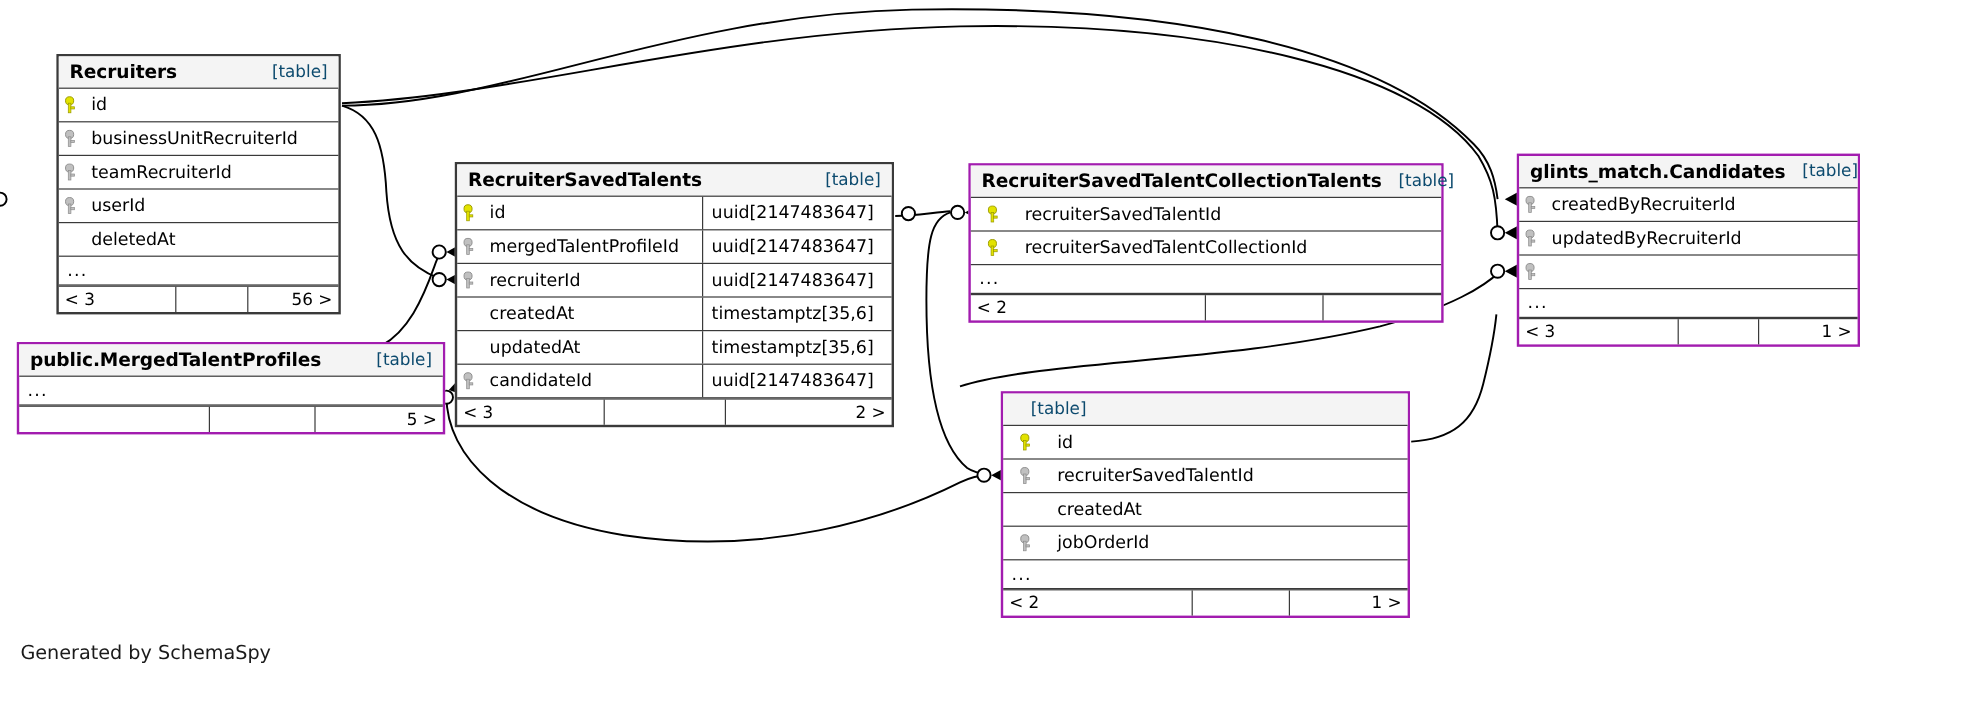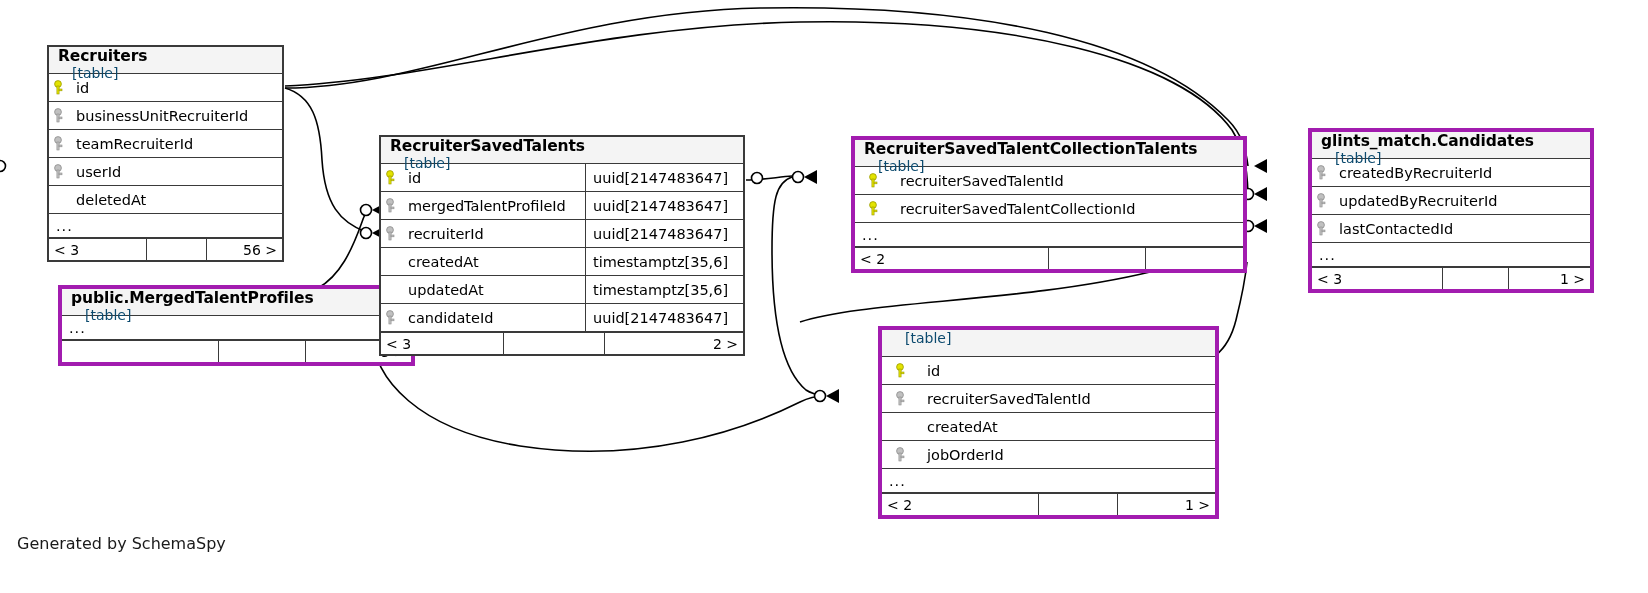--- a/index.html
+++ b/index.html
@@ -27,32 +27,31 @@
     pointer-events: none;
   }
   .table-node {
     position: absolute;
     background: #ffffff;
     border: 2px solid #3a3a3a;
     box-sizing: border-box;
     z-index: 5;
   }
   .table-node.thin {
-    border: 4px solid #a21caf;
-    margin-left: 44px;
+    border: 2px solid #a21caf;
   }
   .tbl-title {
     display: flex;
+    align-items: center;
     justify-content: space-between;
     background: #f4f4f4;
     border-bottom: 1px solid #3a3a3a;
     padding: 0 9px;
     height: 27px;
     box-sizing: border-box;
-    flex-direction: column;
   }
   .tbl-title .tname {
     font-weight: bold;
     font-size: 15.5px;
     letter-spacing: -0.1px;
     white-space: nowrap;
   }
   .tbl-title .ttag {
     font-size: 14px;
     color: #0c4a6e;
@@ -423,21 +422,20 @@
     </div>
 
     <div class="col-row">
       <span class="keyslot">
         <svg width="11" height="15" viewBox="0 0 11 15">
             <circle cx="4" cy="4" r="3.4" fill="#c0c0c0" stroke="#8d8d8d" stroke-width="0.8"></circle>
             <rect x="2.9" y="6" width="2.2" height="8" fill="#c0c0c0" stroke="#8d8d8d" stroke-width="0.6"></rect>
             <rect x="5" y="9" width="3" height="1.8" fill="#c0c0c0" stroke="#8d8d8d" stroke-width="0.6"></rect>
           </svg>
       </span>
-      <span class="col-name">lastContactedId</span>
     </div>
 
     <div class="ellip-row">...</div>
 
     <div class="foot-row">
       <span class="foot-cell foot-left" style="width:47%">&lt; 3</span>
       <span class="foot-cell foot-mid" style="width:24%"></span>
       <span class="foot-cell foot-right" style="width:29%">1 &gt;</span>
     </div>
   </div>

